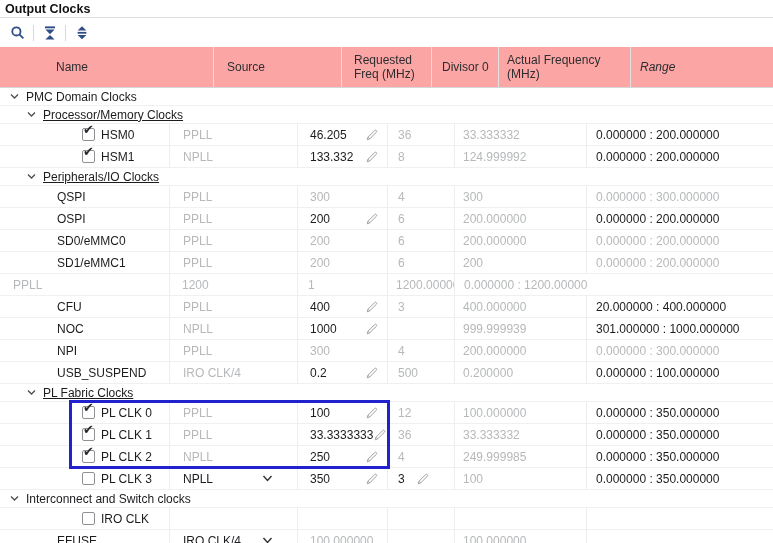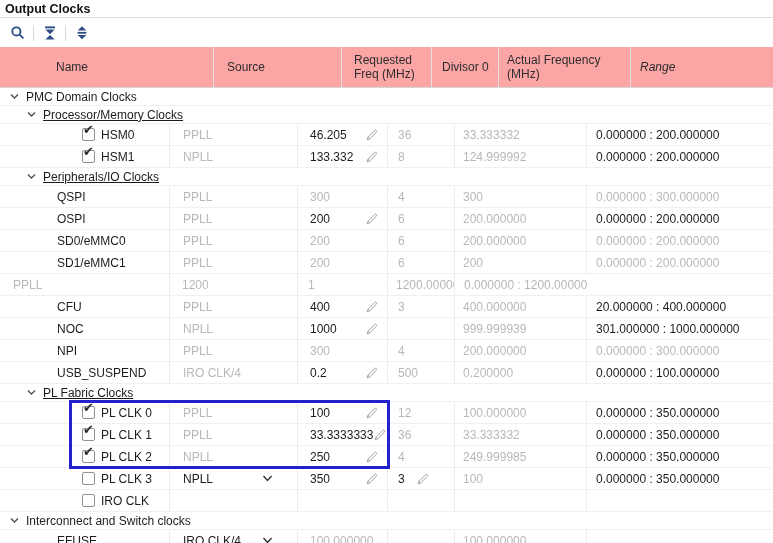--- a/index.html
+++ b/index.html
@@ -511,50 +511,50 @@
             </svg>
           </span>
         </div>
         <div class="cell c-act gray">
           <span>100</span>
         </div>
         <div class="cell c-range black">
           <span>0.000000 : 350.000000</span>
         </div>
       </div>
-      <div class="row item grid6">
-        <div class="cell c-name cbrow">
-          <div class="cb"></div>
-          <span class="nm black">IRO CLK</span>
-        </div>
-        <div class="cell c-src gray">
-          <span></span>
-        </div>
-        <div class="cell c-freq gray">
-          <span></span>
-        </div>
-        <div class="cell c-div gray">
-          <span></span>
-        </div>
-        <div class="cell c-act gray">
-          <span></span>
-        </div>
-        <div class="cell c-range gray">
-          <span></span>
-        </div>
-      </div>
       <div class="row group lvl1">
         <span>
           <svg width="11" height="11" viewBox="0 0 11 11">
             <polyline points="2,3.5 5.5,7 9,3.5" fill="none" stroke="#4d4d4f" stroke-width="1.3"></polyline>
           </svg>
         </span>
         <span class="glabel">Interconnect and Switch clocks</span>
       </div>
       <div class="row item grid6">
+        <div class="cell c-name cbrow">
+          <div class="cb"></div>
+          <span class="nm black">IRO CLK</span>
+        </div>
+        <div class="cell c-src gray">
+          <span></span>
+        </div>
+        <div class="cell c-freq gray">
+          <span></span>
+        </div>
+        <div class="cell c-div gray">
+          <span></span>
+        </div>
+        <div class="cell c-act gray">
+          <span></span>
+        </div>
+        <div class="cell c-range gray">
+          <span></span>
+        </div>
+      </div>
+      <div class="row item grid6">
         <div class="cell c-name">
           <span class="nm black">EFUSE</span>
         </div>
         <div class="cell c-src black">
           <span>IRO CLK/4</span>
           <span class="sp"></span>
           <span>
             <svg width="11" height="11" viewBox="0 0 11 11">
               <polyline points="1.5,3 5.5,7.5 9.5,3" fill="none" stroke="#333" stroke-width="1.4"></polyline>
             </svg>

